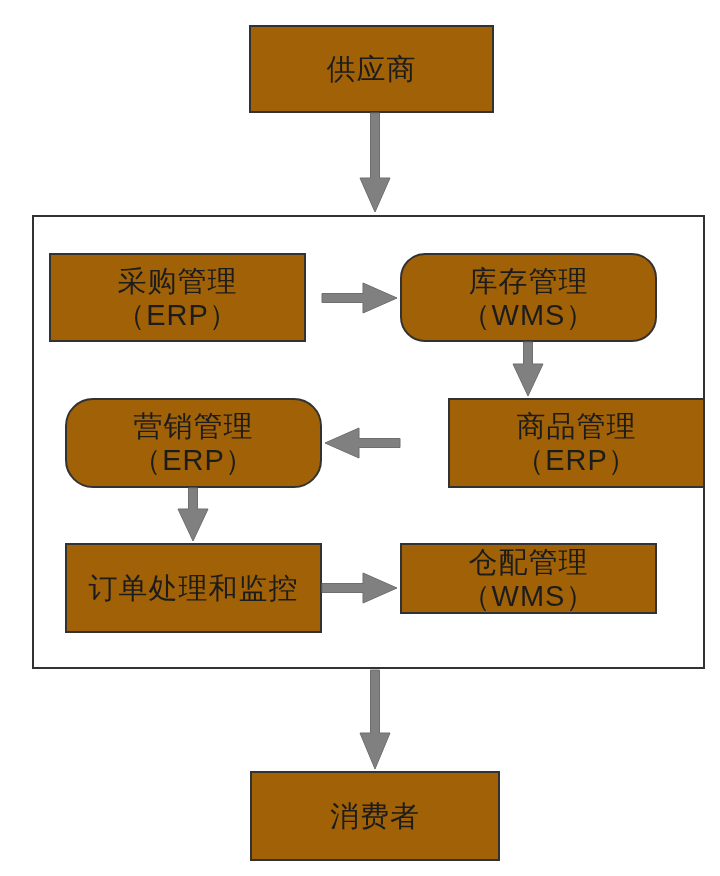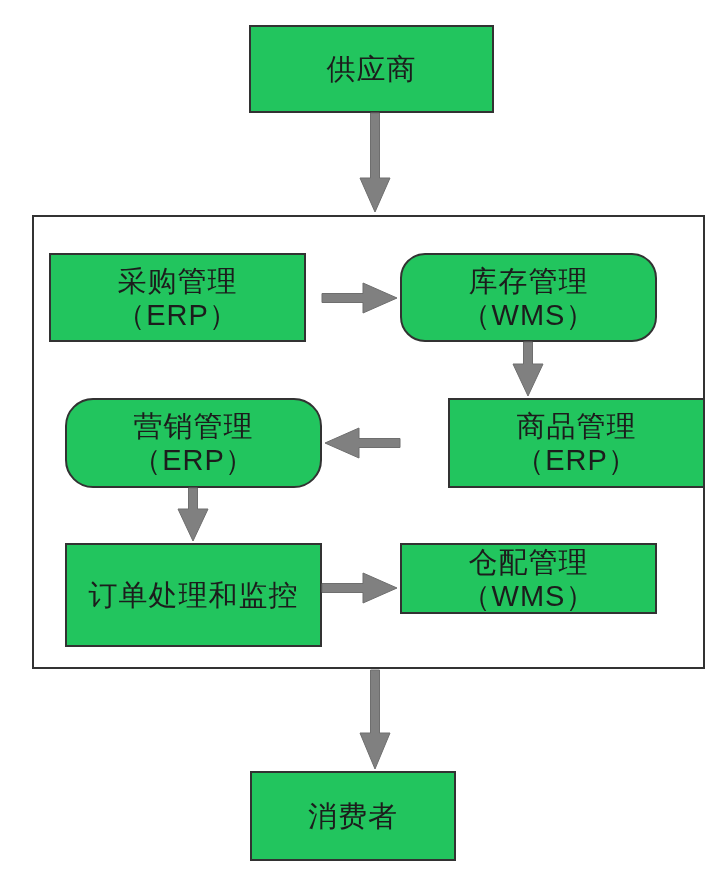--- a/index.html
+++ b/index.html
@@ -8,21 +8,21 @@
     width: 720px;
     height: 876px;
     background: #ffffff;
     font-family: "Liberation Sans", "DejaVu Sans", sans-serif;
     overflow: hidden;
   }
   .node {
     position: absolute;
     box-sizing: border-box;
     border: 2px solid #323232;
-    background: #22c55e;
+    background: #a16207;
     display: flex;
     flex-direction: column;
     align-items: center;
     justify-content: center;
     text-align: center;
     color: #1c1c1c;
     font-size: 29px;
     line-height: 34px;
     letter-spacing: 1px;
   }
@@ -38,23 +38,23 @@
     width: 720px; height: 876px;
     pointer-events: none;
   }
   
   #n-supplier   { left: 249px; top:  25px; width: 245px; height:  88px; }
   #n-container  { left:  32px; top: 215px; width: 673px; height: 454px; }
   #n-procure    { left:  49px; top: 253px; width: 257px; height:  89px; }
   #n-inventory  { left: 400px; top: 253px; width: 257px; height:  89px; border-radius: 25px; }
   #n-marketing  { left:  65px; top: 398px; width: 257px; height:  90px; border-radius: 28px; }
   #n-product    { left: 400px; top: 398px; width: 257px; height:  90px; margin-left: 48px; }
-  #n-order      { left:  65px; top: 543px; width: 257px; height:  104px; }
+  #n-order      { left:  65px; top: 543px; width: 257px; height:  90px; }
   #n-warehouse  { left: 400px; top: 543px; width: 257px; height:  71px; }
-  #n-consumer   { left: 250px; top: 771px; width: 206px; height:  90px; }
+  #n-consumer   { left: 250px; top: 771px; width: 250px; height:  90px; }
 </style>
 </head>
 <body>
 
 <div class="canvas">
 
   <div class="container-box" id="n-container"></div>
 
   <div class="node" id="n-supplier">
     <span>供应商</span>

